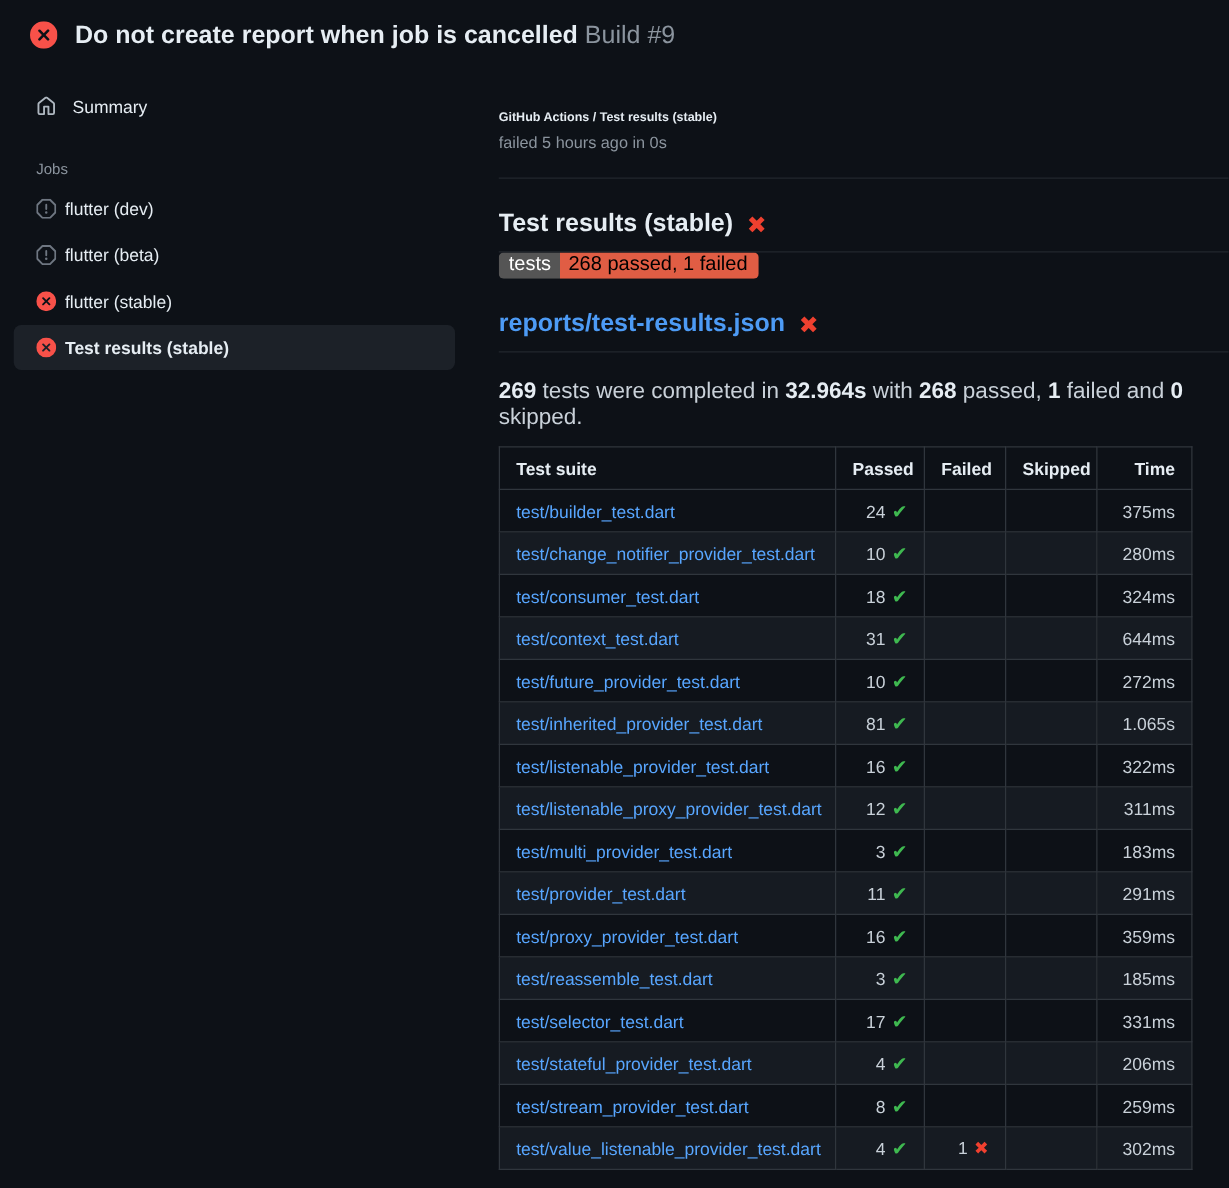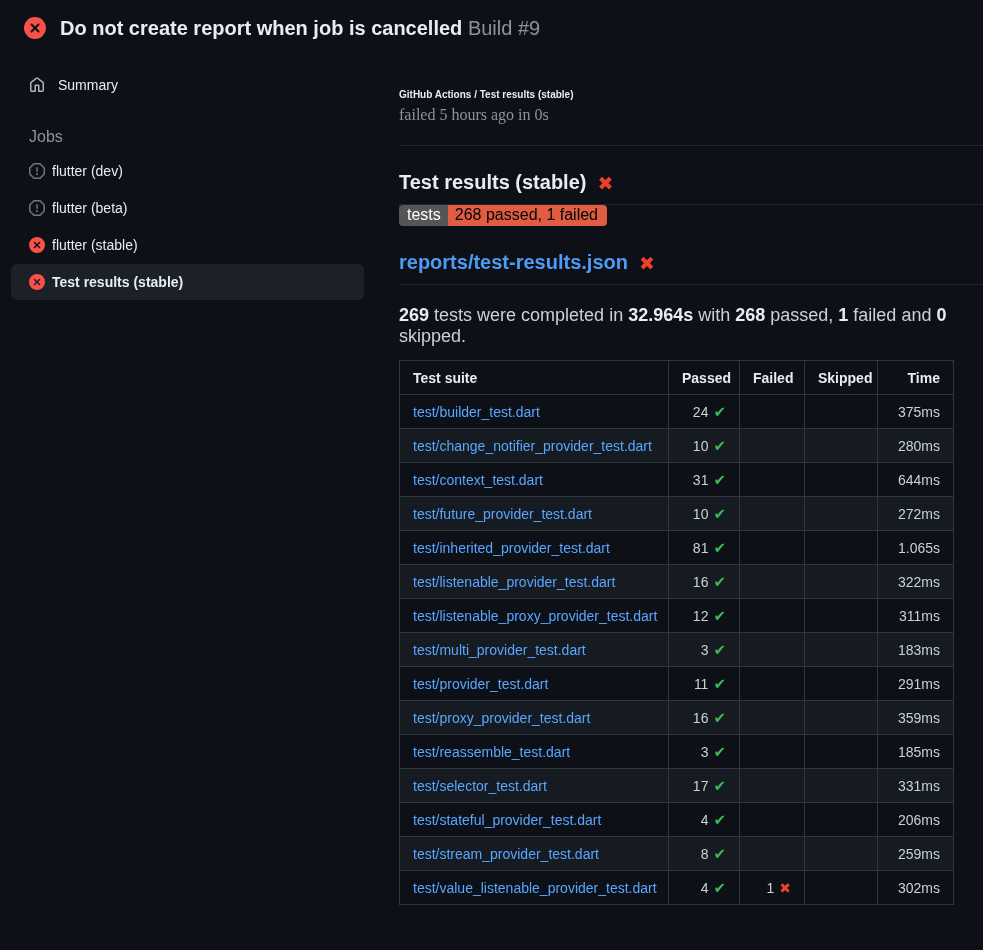--- a/index.html
+++ b/index.html
@@ -16,31 +16,31 @@
   .run-header .build { color:#8b949e; font-weight:400; }
   .icon-xcircle { width:22px; height:22px; flex:0 0 auto; display:inline-block; }
   .icon-xcircle svg { display:block; }
 
   
   .layout { display:flex; align-items:flex-start; }
   aside { width:375px; flex:0 0 auto; padding:16px 11px 0 11px; }
   .side-item { display:flex; align-items:center; gap:13px; padding:8px 18px; border-radius:6px;
                color:#e6edf3; cursor:pointer; }
   .side-item .oct { color:#adb6bf; }
-  .jobs-label { margin:27px 0 7px 0; padding:0 18px; font-size:16px; color:#8b949e; }
+  .jobs-label { margin:27px 0 7px 0; padding:0 18px; font-size:12px; color:#8b949e; }
   .job-item { display:flex; align-items:center; gap:7px; padding:10px 18px; border-radius:6px;
               color:#e6edf3; cursor:pointer; margin-bottom:1px; }
   .job-item.selected { background:#1c2128; font-weight:700; }
   .job-icon { width:16px; height:16px; flex:0 0 auto; }
   .job-icon svg { display:block; }
 
   
   main { flex:1 1 auto; min-width:0; padding:36px 0 0 24px; }
   .breadcrumb { font-size:10px; font-weight:700; color:#e6edf3; }
-  .run-meta { margin-top:6px; font-size:16px; color:#8b949e;font-family:Liberation Serif, serif; }
+  .run-meta { margin-top:6px; font-size:13px; color:#8b949e; }
   .rule { border:0; border-top:1px solid #22272e; margin:21px 0 0 0; }
   h2.section { display:flex; align-items:center; gap:11px; margin:25px 0 0 0;
                font-size:20px; font-weight:600; color:#e6edf3;
                padding-bottom:10px; border-bottom:1px solid #22272e; }
   h2.section a { color:#4d9bf5; text-decoration:none; cursor:pointer; }
   .hx { color:#ee402f; font-size:19px; font-weight:700; line-height:1;
         font-family:"DejaVu Sans",sans-serif; transform:translateY(1px); }
   .badge { display:inline-flex; font-size:16px; line-height:14px; border-radius:4px; overflow:hidden; }
   .badge-label { background:#555555; color:#ffffff; padding:3px 7px 4px 8px; }
   .badge-value { background:#e05d44; color:#000000; padding:3px 9px 4px 7px; }
@@ -169,20 +169,27 @@
               <td class="num">375ms</td>
             </tr>
             <tr>
               <td><a>test/change_notifier_provider_test.dart</a></td>
               <td class="num"><span>10</span><span class="glyph-check">✔</span></td>
               <td class="num"></td>
               <td class="num"></td>
               <td class="num">280ms</td>
             </tr>
             <tr>
+              <td><a>test/consumer_test.dart</a></td>
+              <td class="num"><span>18</span><span class="glyph-check">✔</span></td>
+              <td class="num"></td>
+              <td class="num"></td>
+              <td class="num">324ms</td>
+            </tr>
+            <tr>
               <td><a>test/context_test.dart</a></td>
               <td class="num"><span>31</span><span class="glyph-check">✔</span></td>
               <td class="num"></td>
               <td class="num"></td>
               <td class="num">644ms</td>
             </tr>
             <tr>
               <td><a>test/future_provider_test.dart</a></td>
               <td class="num"><span>10</span><span class="glyph-check">✔</span></td>
               <td class="num"></td>

